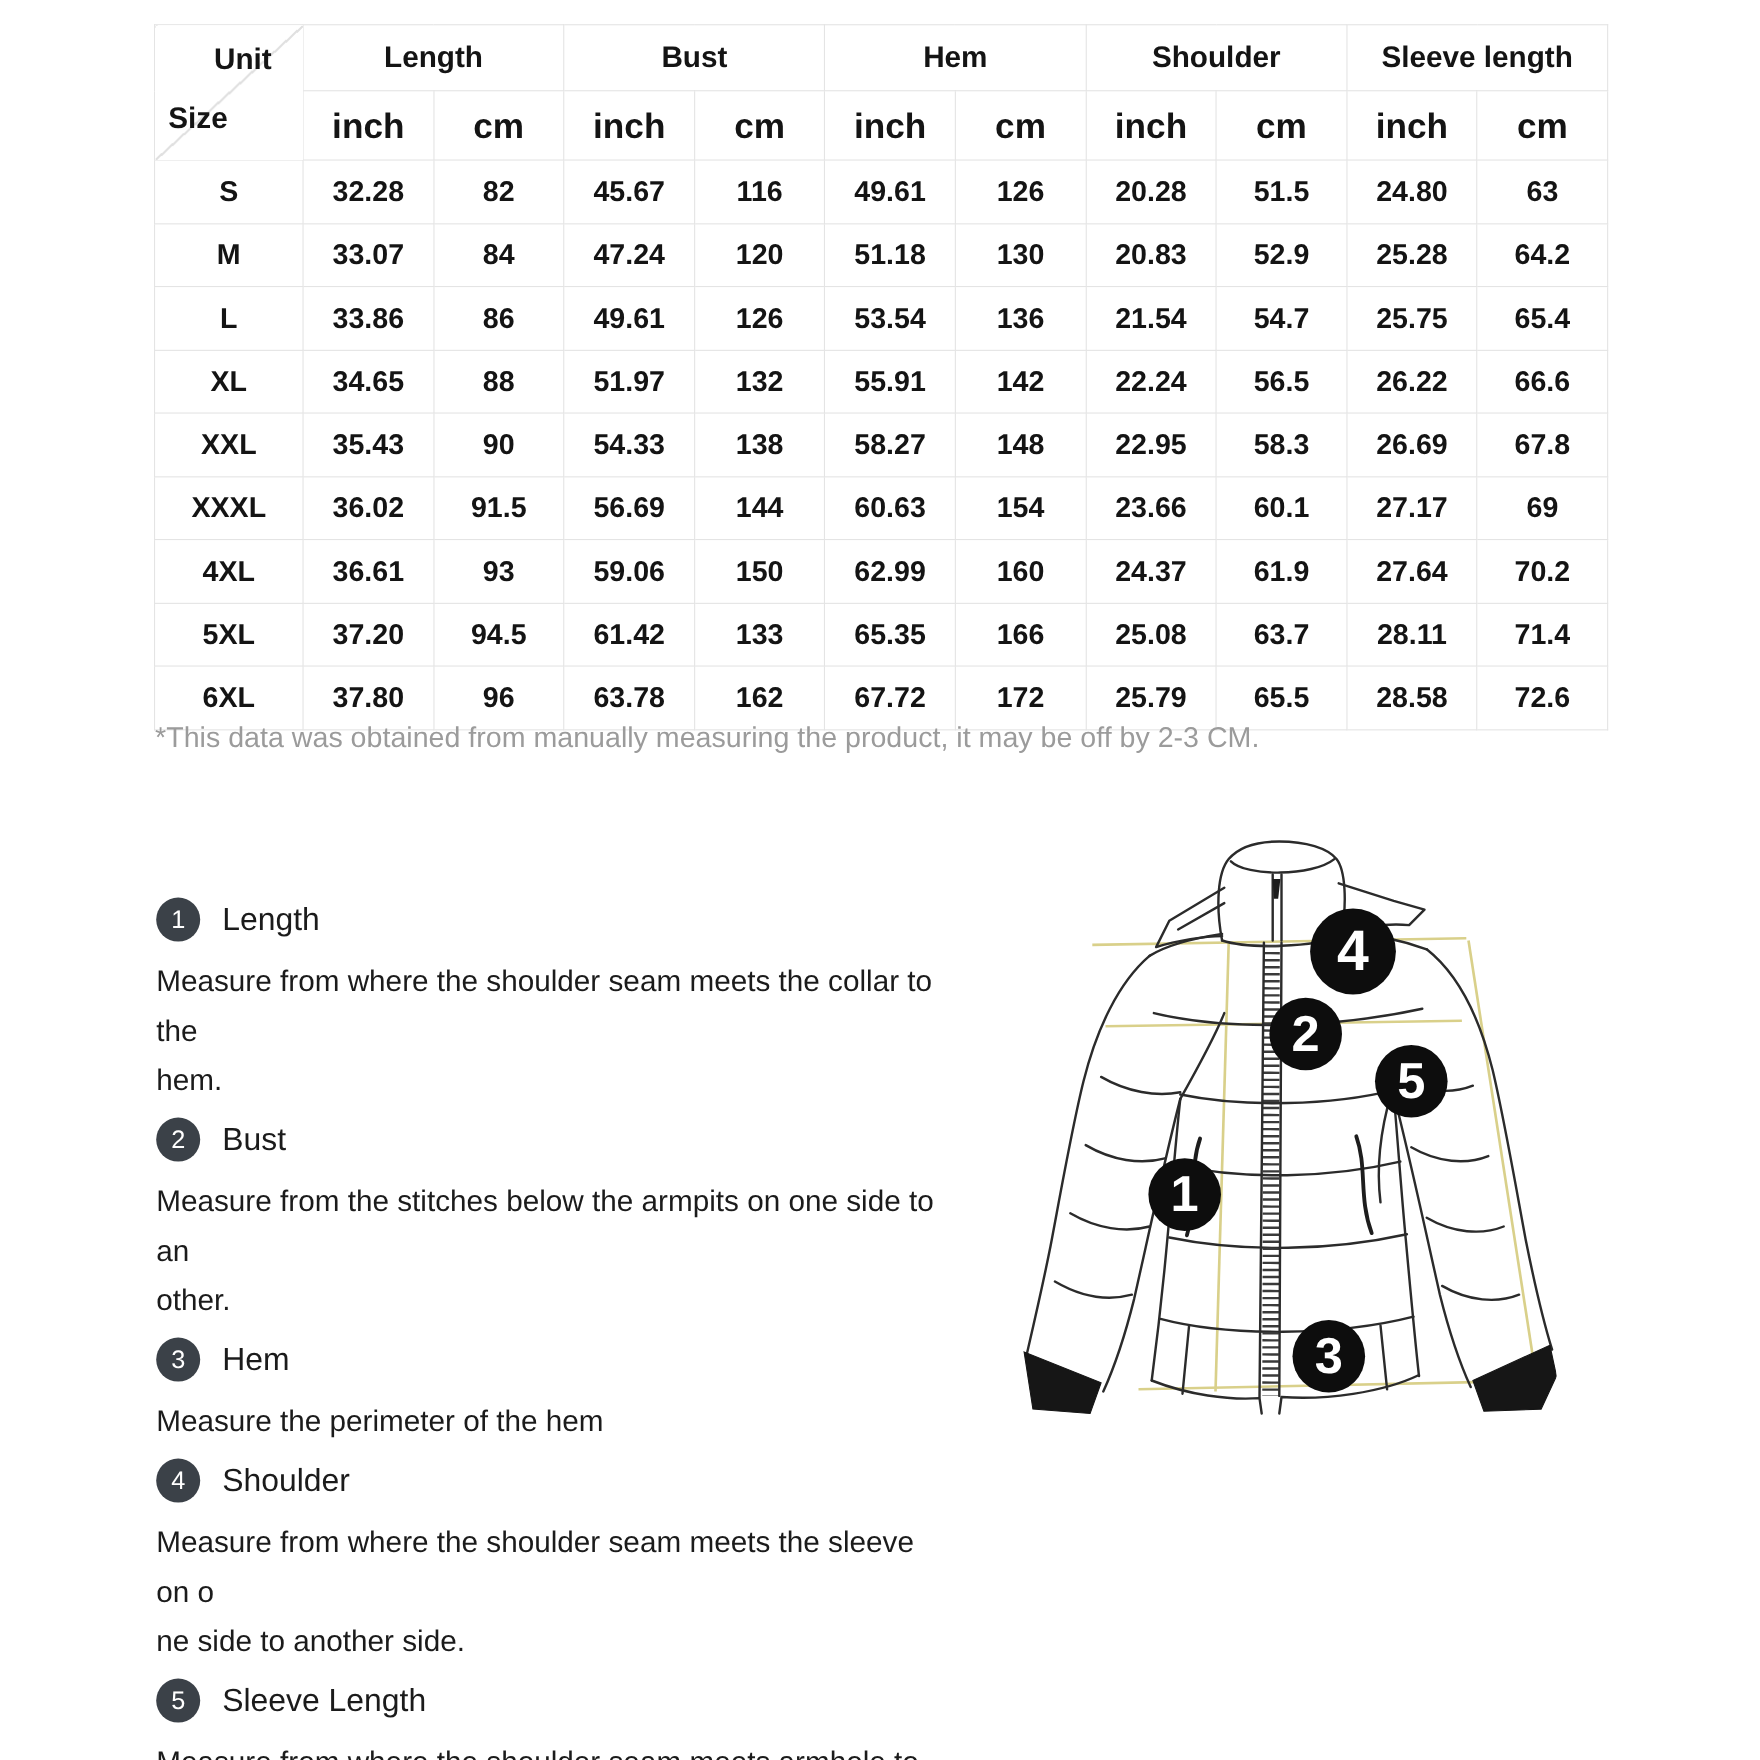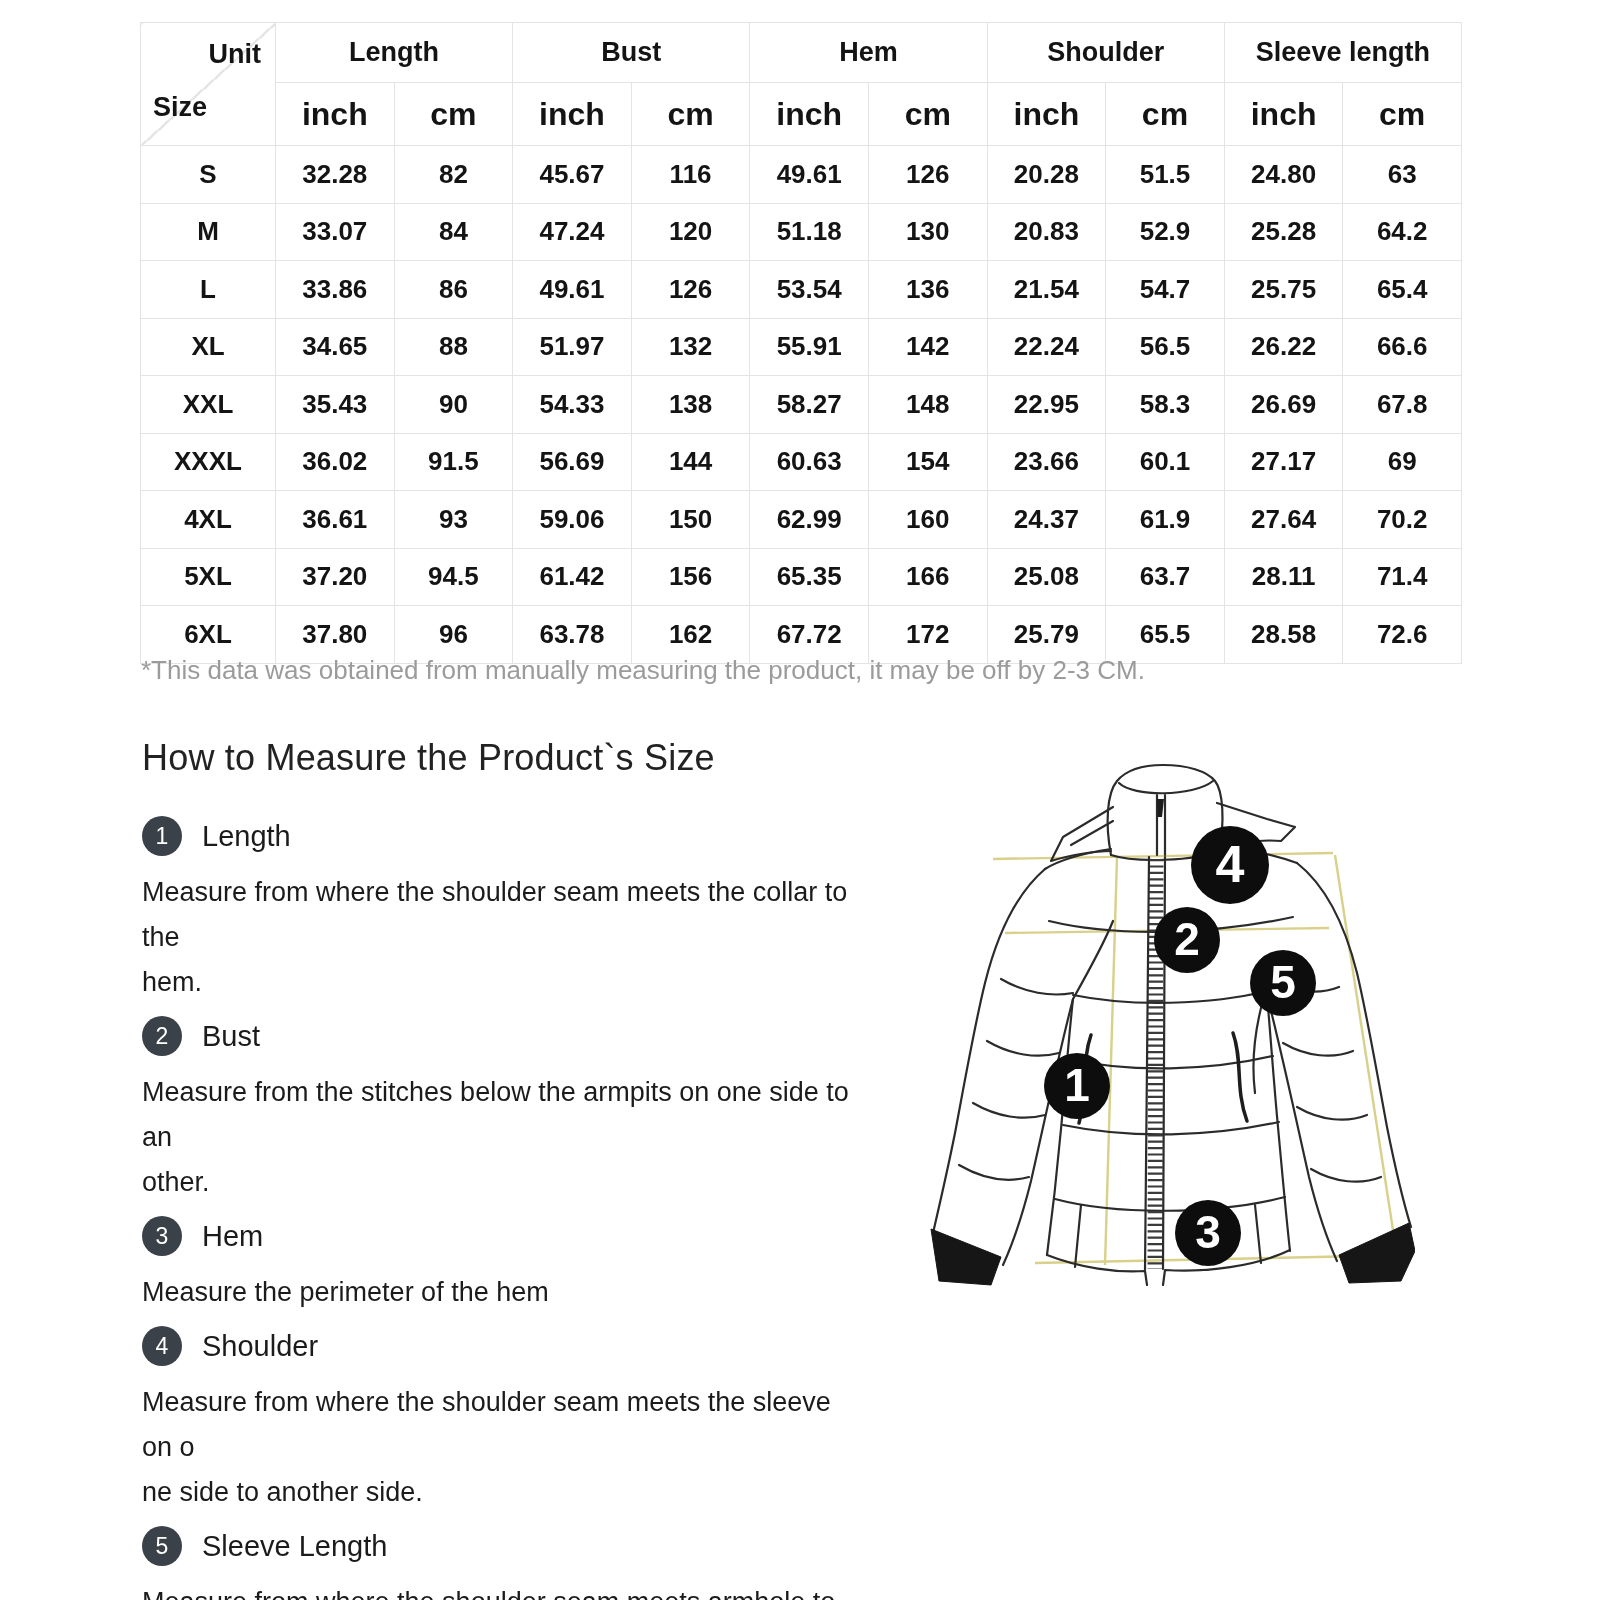--- a/index.html
+++ b/index.html
@@ -29,21 +29,21 @@
   tr.group-row th{height:60px;font-size:27px;}
   tr.unit-row th{height:63px;font-size:32px;}
   tbody th,tbody td{height:57.5px;font-size:26px;}
   th.corner{
     position:relative;
     background:
       linear-gradient(to bottom right,
         #ffffff calc(50% - 1px), #e0e0e0 calc(50% - 1px),
         #e0e0e0 calc(50% + 1px), #ffffff calc(50% + 1px));
   }
-  th.corner .corner-unit{position:absolute;top:16px;right:14px;font-size:27px;}
+  th.corner .corner-unit{position:absolute;top:16px;right:28px;font-size:27px;}
   th.corner .corner-size{position:absolute;bottom:22px;left:12px;font-size:27px;text-align:right;}
 
   .footnote{
     position:absolute;left:141px;top:655px;width:1200px;
     font-size:26px;color:var(--footnote);font-weight:400;
   }
 
   
   .howto-title{
     position:absolute;left:142px;top:737px;
@@ -207,21 +207,21 @@
           <td>24.37</td>
           <td>61.9</td>
           <td>27.64</td>
           <td>70.2</td>
         </tr>
         <tr>
           <th>5XL</th>
           <td>37.20</td>
           <td>94.5</td>
           <td>61.42</td>
-          <td>156</td>
+          <td>133</td>
           <td>65.35</td>
           <td>166</td>
           <td>25.08</td>
           <td>63.7</td>
           <td>28.11</td>
           <td>71.4</td>
         </tr>
         <tr>
           <th>6XL</th>
           <td>37.80</td>
@@ -233,21 +233,20 @@
           <td>25.79</td>
           <td>65.5</td>
           <td>28.58</td>
           <td>72.6</td>
         </tr>
       </tbody>
   </table>
 
   <p class="footnote">*This data was obtained from manually measuring the product, it may be off by 2-3 CM.</p>
 
-  <h2 class="howto-title">How to Measure the Product`s Size</h2>
   <div class="steps" id="steps">
       <div class="step">
         <div class="step-head">
           <span class="step-badge">1</span>
           <span class="step-label">Length</span>
         </div>
         <div class="step-desc">Measure from where the shoulder seam meets the collar to the<br>hem.</div>
       </div>
       <div class="step">
         <div class="step-head">

